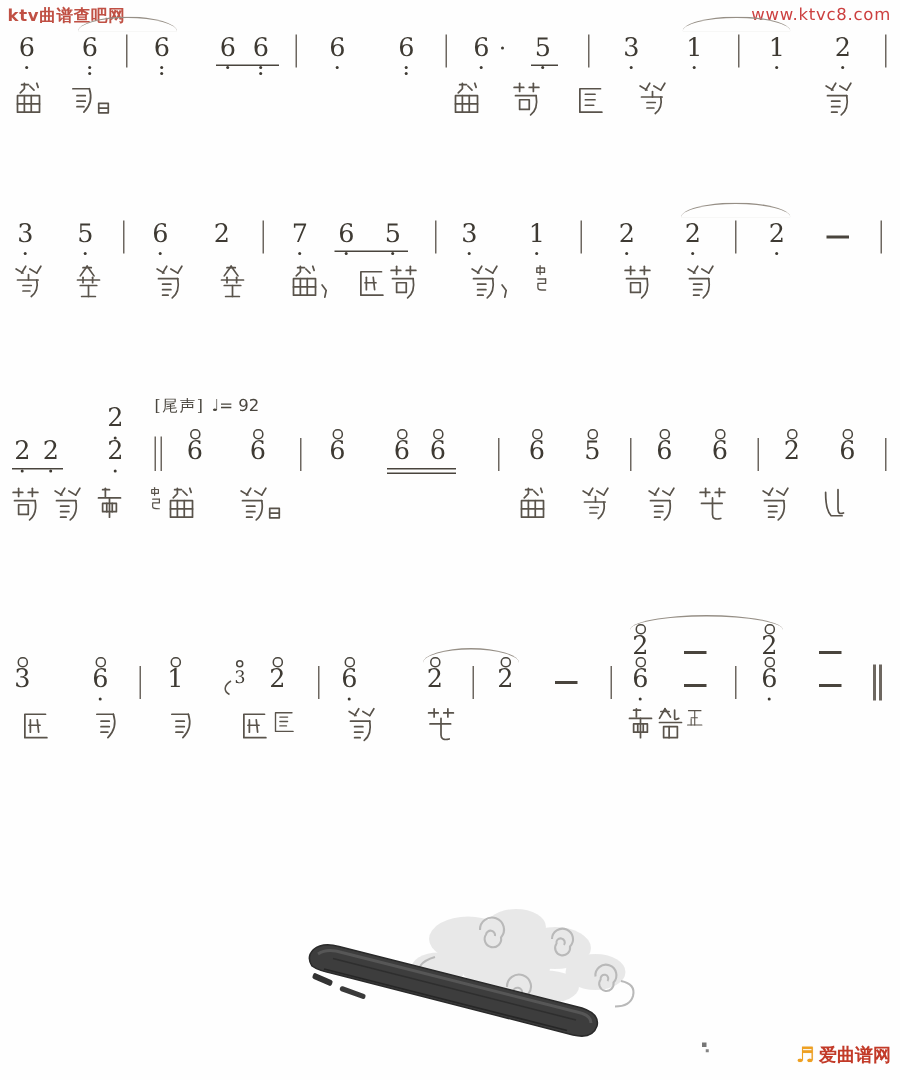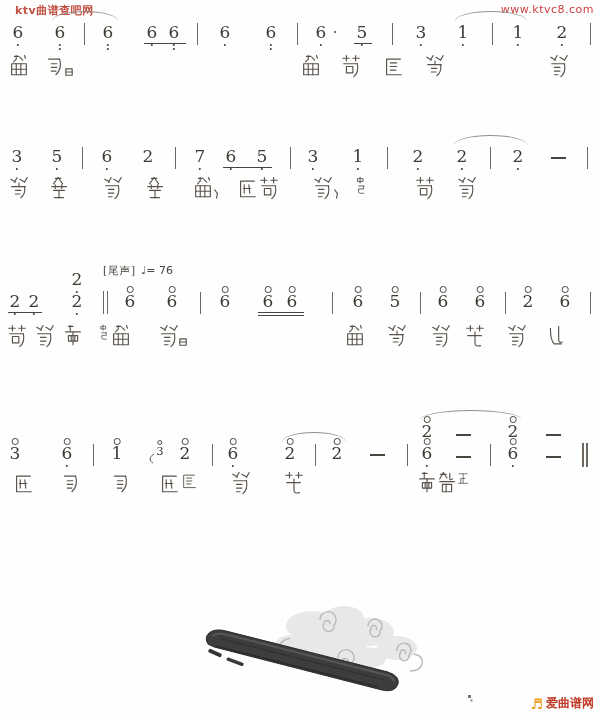--- a/index.html
+++ b/index.html
@@ -1,19 +1,19 @@
 <!DOCTYPE html>
 <html><head>
 <meta charset="utf-8">
 <style>
   html,body{margin:0;padding:0;background:#ffffff;}
   #page{position:relative;width:600px;height:720px;background:#fefefe;overflow:hidden;
         font-family:"DejaVu Serif", serif;color:#3e3a33;}
   .wm{position:absolute;font-family:"DejaVu Sans", sans-serif;font-size:11px;letter-spacing:.5px;}
-  #wm-tl{left:15px;top:3px;color:#c05044;font-weight:bold;}
+  #wm-tl{left:5px;top:3px;color:#c05044;font-weight:bold;}
   #wm-tr{right:6px;top:3px;color:#cc4040;}
   #score{position:absolute;left:0;top:0;width:600px;height:600px;}
   .note{position:absolute;width:18px;text-align:center;}
   .digit{display:block;font-size:17px;line-height:17px;font-weight:500;color:#3e3a33;}
   .ring{position:absolute;left:50%;top:-7px;width:4.6px;height:4.6px;border:1px solid #4a463f;
         border-radius:50%;transform:translateX(-50%);}
   .ldot{position:absolute;left:50%;width:2.4px;height:2.4px;background:#3e3a33;border-radius:50%;
         transform:translateX(-50%);}
   .aug{position:absolute;right:-6px;top:7px;width:2.4px;height:2.4px;background:#3e3a33;border-radius:50%;}
   .grace .digit{font-size:11.5px;line-height:12px;}
@@ -41,21 +41,21 @@
 </head>
 <body>
 
 <div id="page">
 
   <div id="wm-tl" class="wm">ktv曲谱查吧网</div>
   <div id="wm-tr" class="wm">www.ktvc8.com</div>
 
   <div id="score">
     <div class="coda">[尾声]</div>
-    <div class="tempo">♩= 76</div>
+    <div class="tempo">♩= 92</div>
   <div class="beam" style="left: 144px; top: 43px; width: 42px;"></div>
       <div class="beam" style="left: 354px; top: 43px; width: 18px;"></div>
       <div class="bar" style="left: 84px; top: 23px; height: 22px;"></div>
       <div class="bar" style="left: 197px; top: 23px; height: 22px;"></div>
       <div class="bar" style="left: 297px; top: 23px; height: 22px;"></div>
       <div class="bar" style="left: 392px; top: 23px; height: 22px;"></div>
       <div class="bar" style="left: 492px; top: 23px; height: 22px;"></div>
       <div class="bar" style="left: 590px; top: 23px; height: 22px;"></div>
       <div class="slur" style="left: 52px; top: 11px; width: 66px;"></div>
       <div class="slur" style="left: 455px; top: 11px; width: 72px;"></div>

